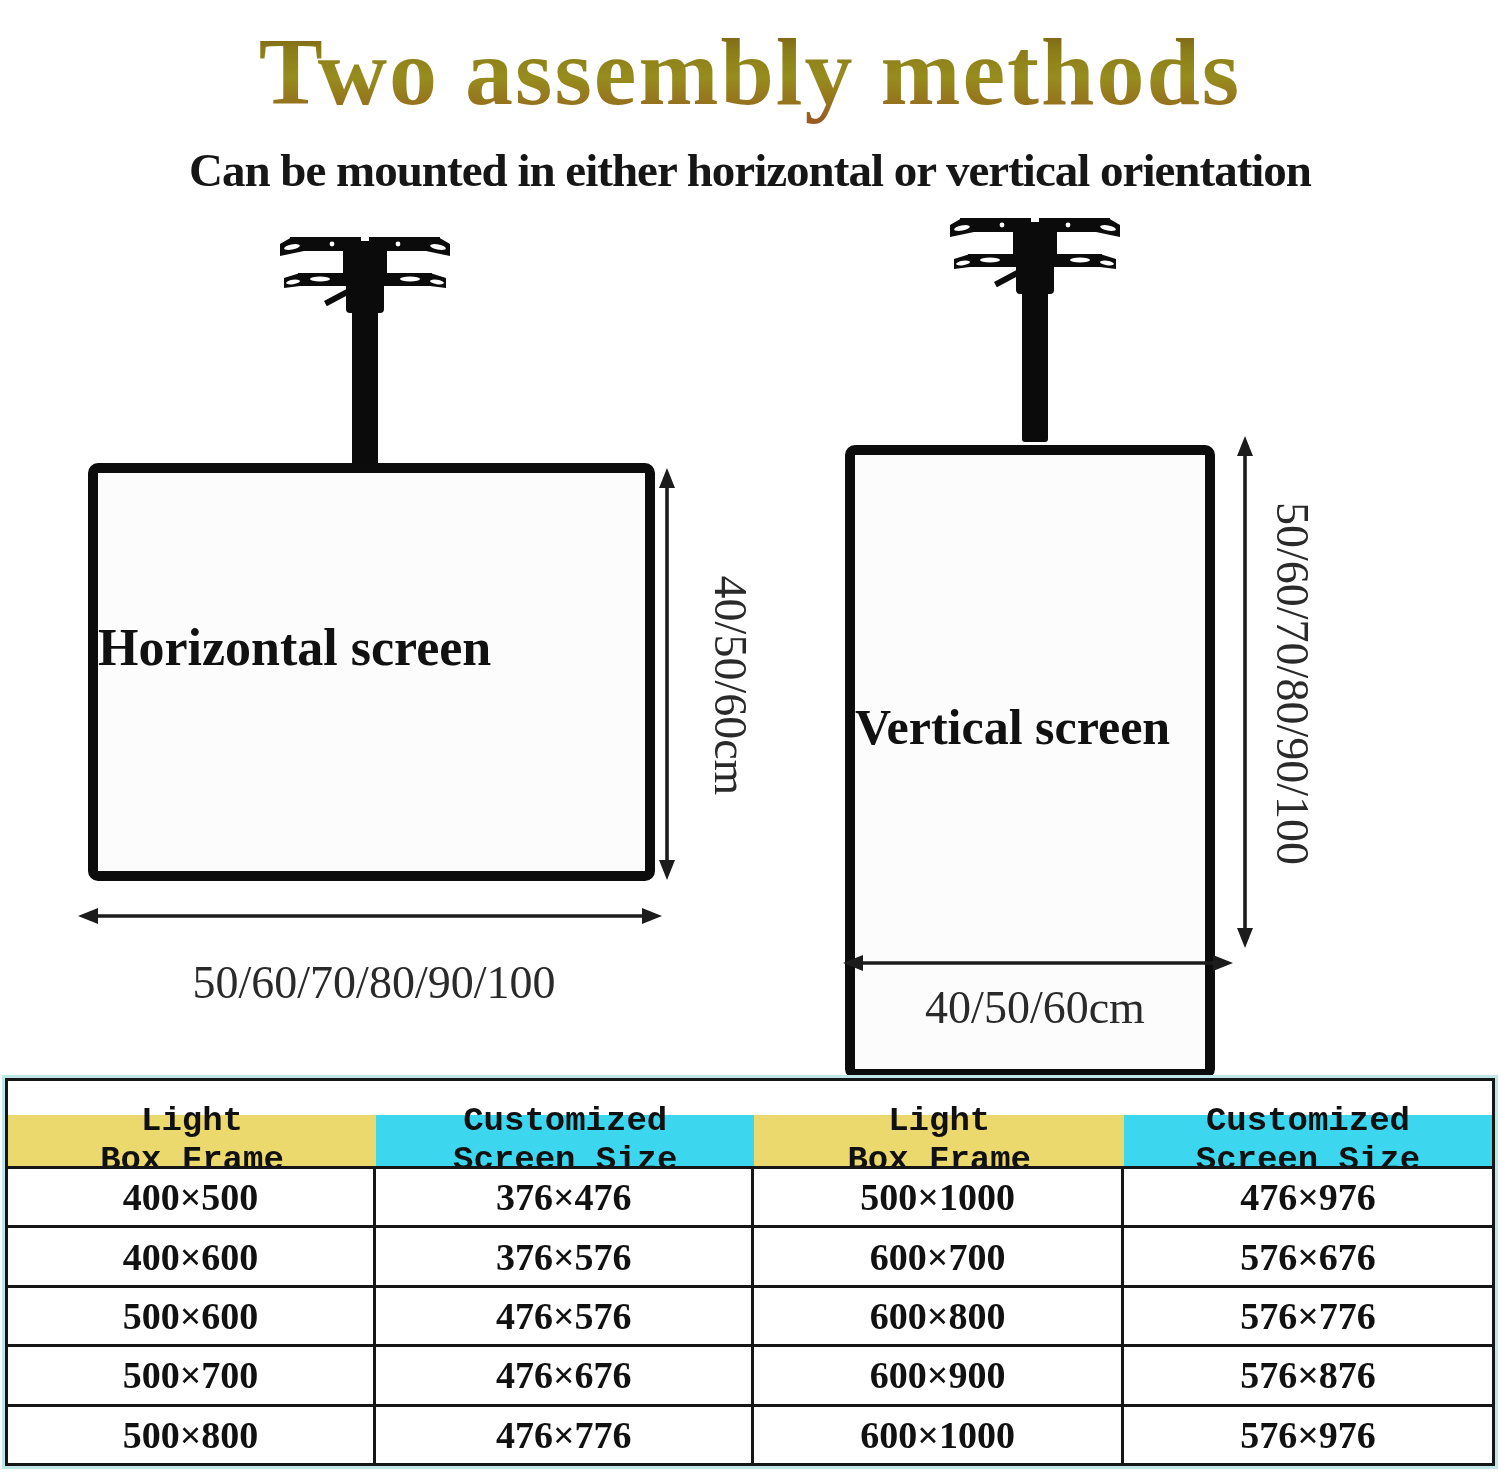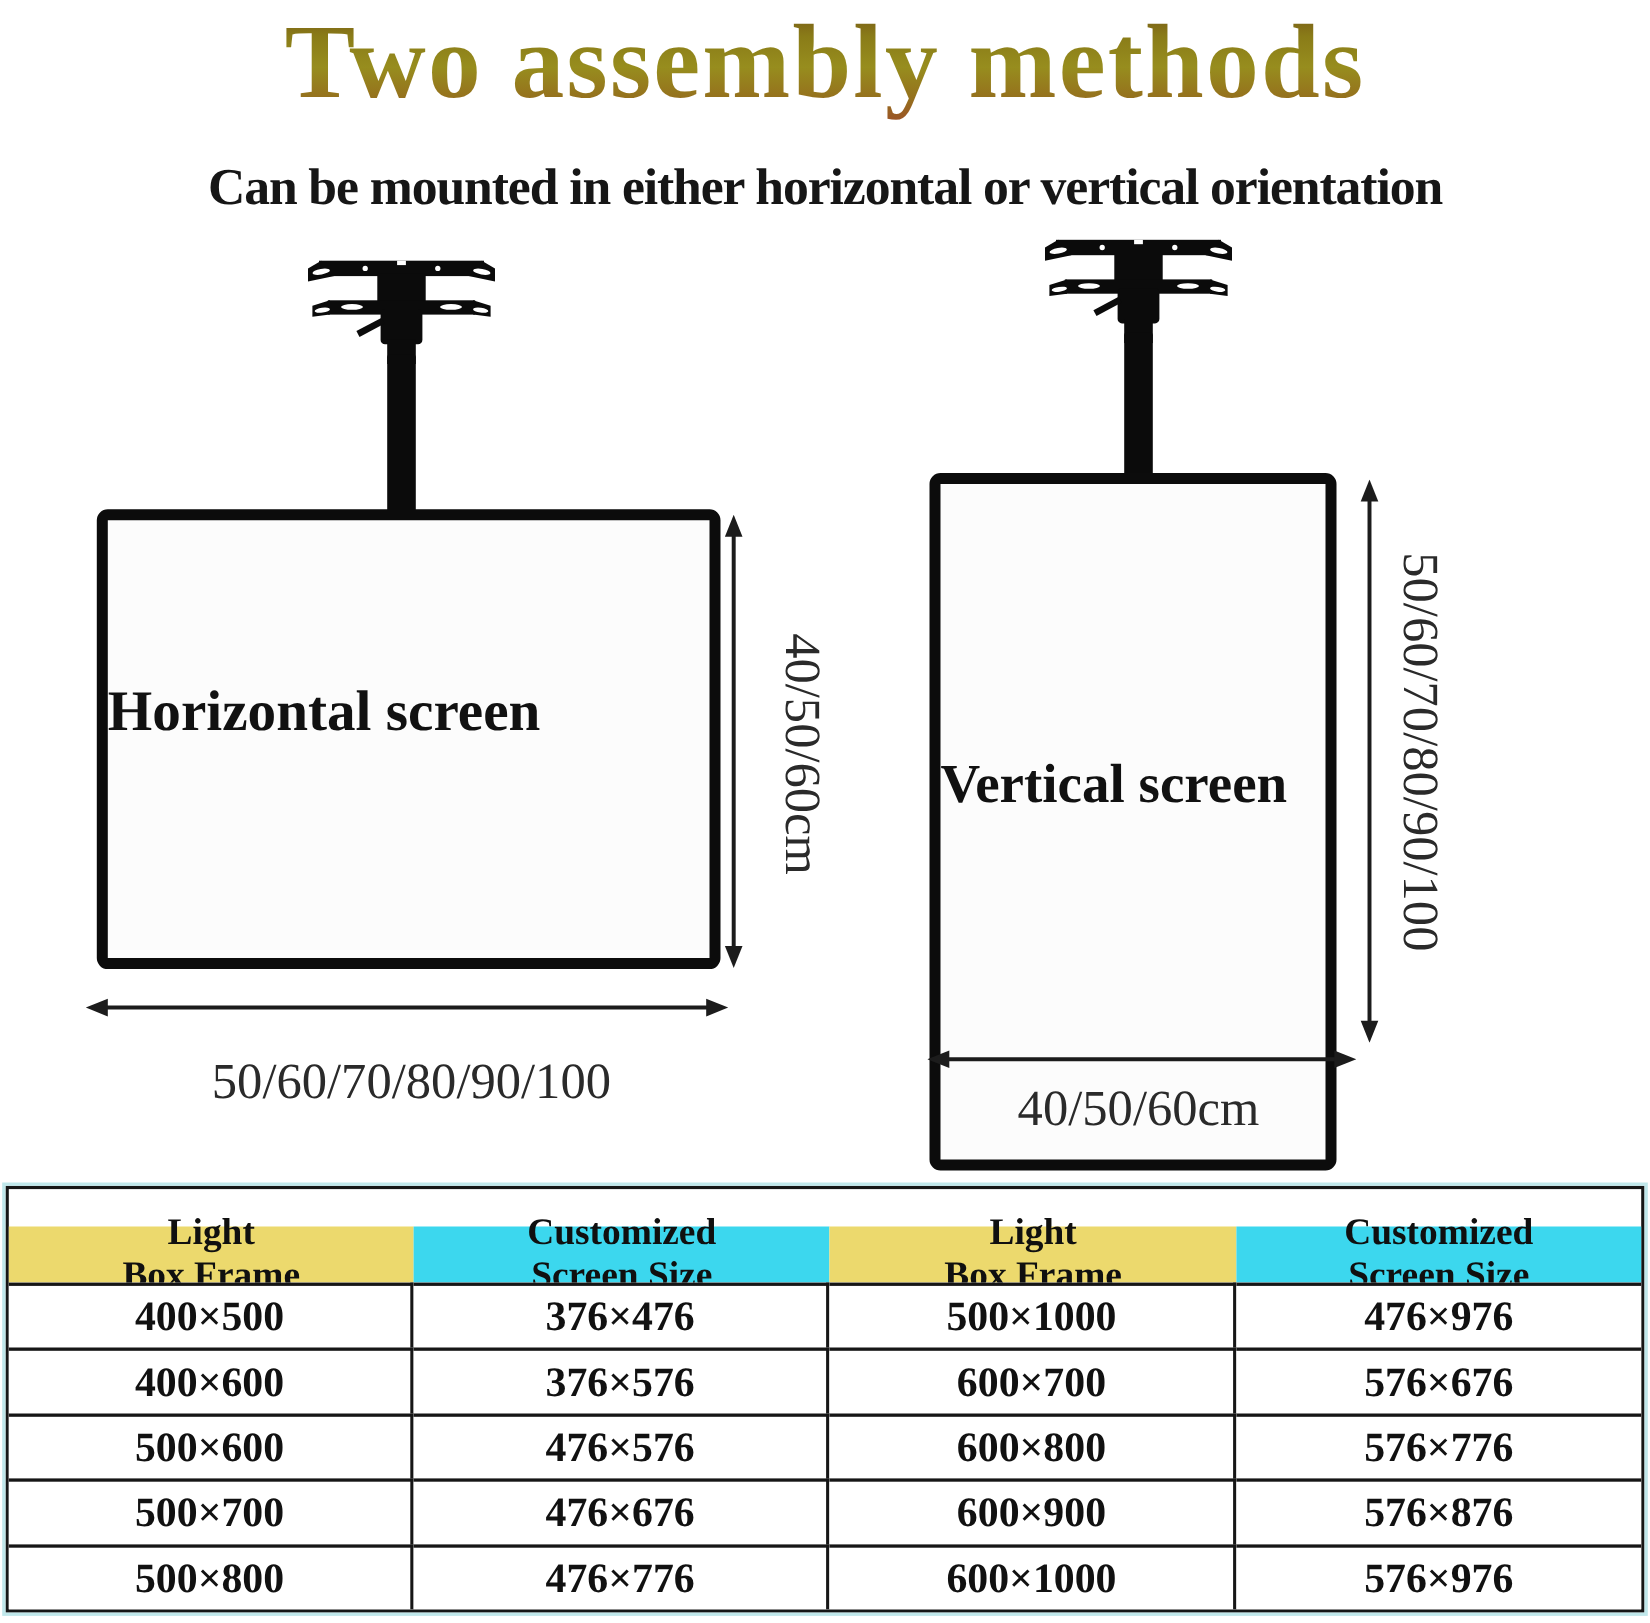--- a/index.html
+++ b/index.html
@@ -5,21 +5,21 @@
   * { margin:0; padding:0; box-sizing:border-box; }
   html,body { background:#ffffff; }
   #canvas {
     position:relative; width:1500px; height:1475px;
     background:#ffffff; overflow:hidden;
     font-family:"Liberation Serif", serif;
   }
 
   
   .title {
-    position:absolute; top:0px; left:0; width:100%;
+    position:absolute; top:16px; left:0; width:100%;
     text-align:center; font-size:96px; font-weight:bold; letter-spacing:2px;
     background:linear-gradient(180deg,#6e4a16 0%,#8a7c18 30%,#978d1e 55%,#95711d 80%,#9c5226 100%);
     -webkit-background-clip:text; background-clip:text;
     color:transparent;
   }
   .subtitle {
     position:absolute; top:126px; left:0; width:100%;
     text-align:center; font-size:47px; font-weight:bold; color:#161616;
     letter-spacing:-1px;
     margin-top:17px;
@@ -32,21 +32,21 @@
   .pole { position:absolute; width:26px; background:#0b0b0b; border-radius:3px; }
   .pole.h { left:352px; top:322px; height:150px; }
   .pole.v { left:1022px; top:302px; height:140px; }
 
   .screen-frame {
     position:absolute; background:#fcfcfc;
     border:10px solid #0c0c0c; border-radius:10px;
     display:flex; align-items:center; 
   }
   .screen-frame.h { left:88px;  top:463px; width:567px; height:418px; }
-  .screen-frame.v { left:845px; top:430px; width:370px; height:634px; }
+  .screen-frame.v { left:845px; top:445px; width:370px; height:634px; }
   .screen-label { font-weight:bold; color:#111; white-space:nowrap; }
   .screen-frame.h .screen-label { font-size:52px; transform:translateY(-25px); }
   .screen-frame.v .screen-label { font-size:50px; transform:translateY(-35px); }
 
   .arrow-svg { position:absolute; }
   .dim-label {
     position:absolute; font-size:46px; color:#2a2a2a;
     text-align:center; white-space:nowrap;
   }
   .dim-label.rot { transform:rotate(90deg); transform-origin:center; }
@@ -64,21 +64,21 @@
   .spec-table {
     position:absolute; left:5px; top:1078px; width:1490px; height:388px;
     border:3px solid #161616; outline:3px solid #bfe7ea;
     display:grid;
     grid-template-columns:24.8% 25.5% 24.9% 24.8%;
     grid-template-rows:85px repeat(5, 1fr);
     background:#ffffff;
   }
   .th {
     display:flex; flex-direction:column; align-items:center; justify-content:center;
-    font-family:Liberation Serif, serif; font-weight:bold;
+    font-family:Liberation Mono, monospace; font-weight:bold;
     font-size:34px; line-height:1.12; color:#101010; text-align:right;margin-top:34px;
   }
   .th.yellow { background:#ecd96d; }
   .th.cyan   { background:#3cd7ee; }
   .td {
     display:flex; align-items:center; justify-content:center;
     font-size:38px; font-weight:bold; color:#111;
     border-top:3px solid #161616; border-right:3px solid #161616;
     background:#fff;
   }

